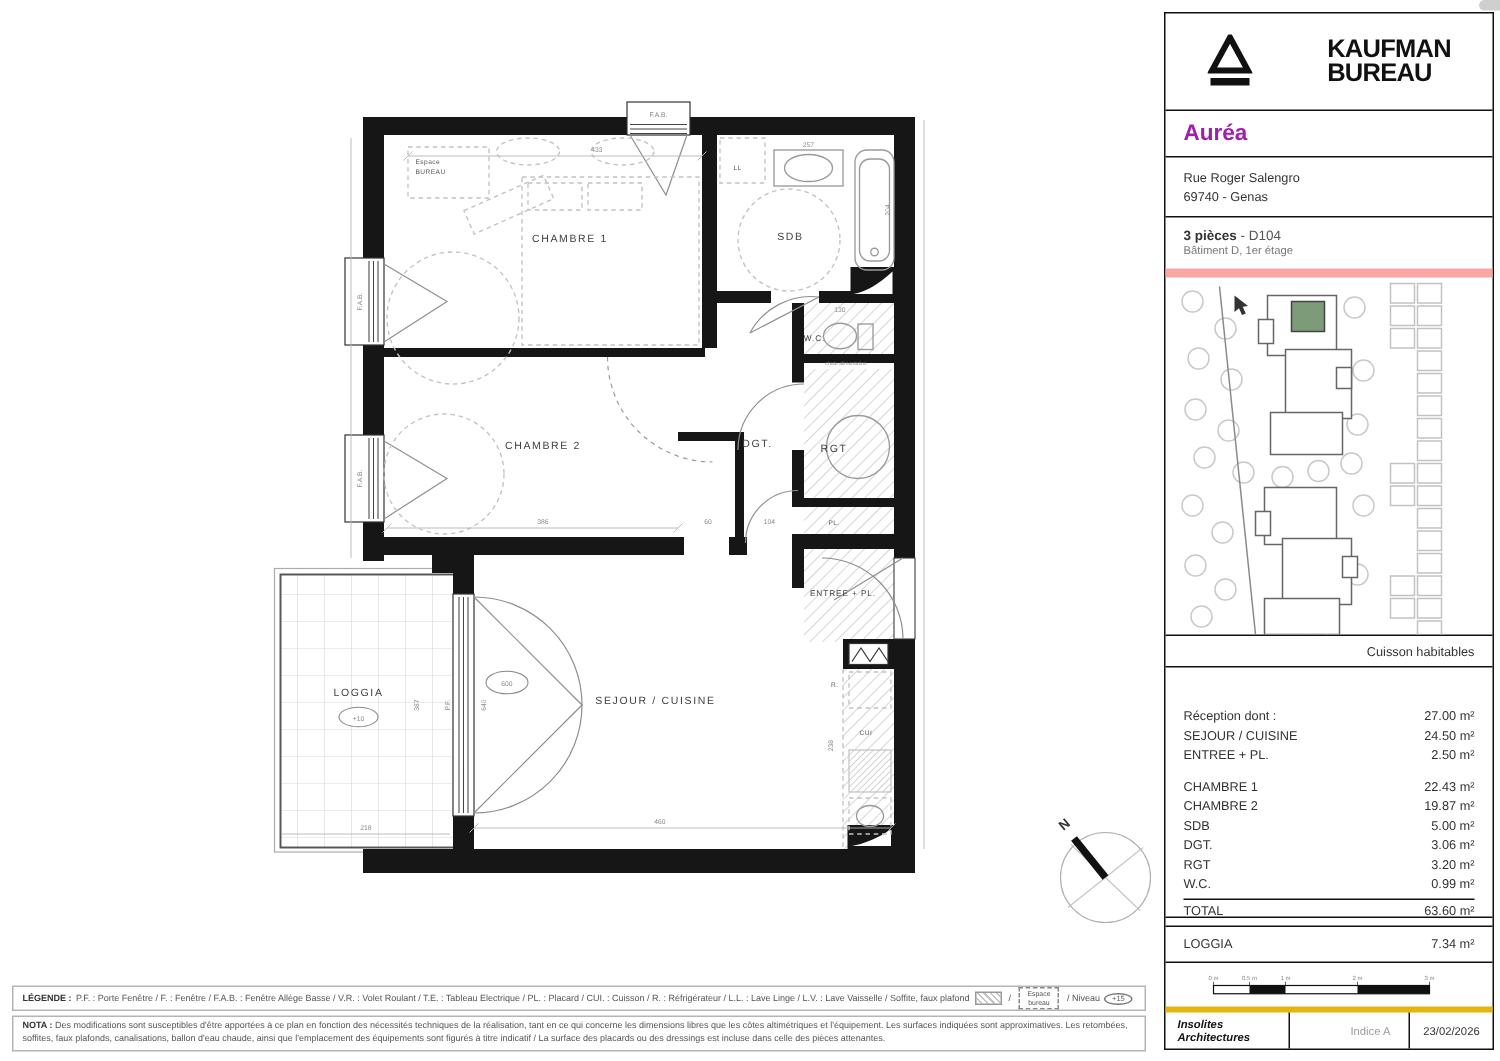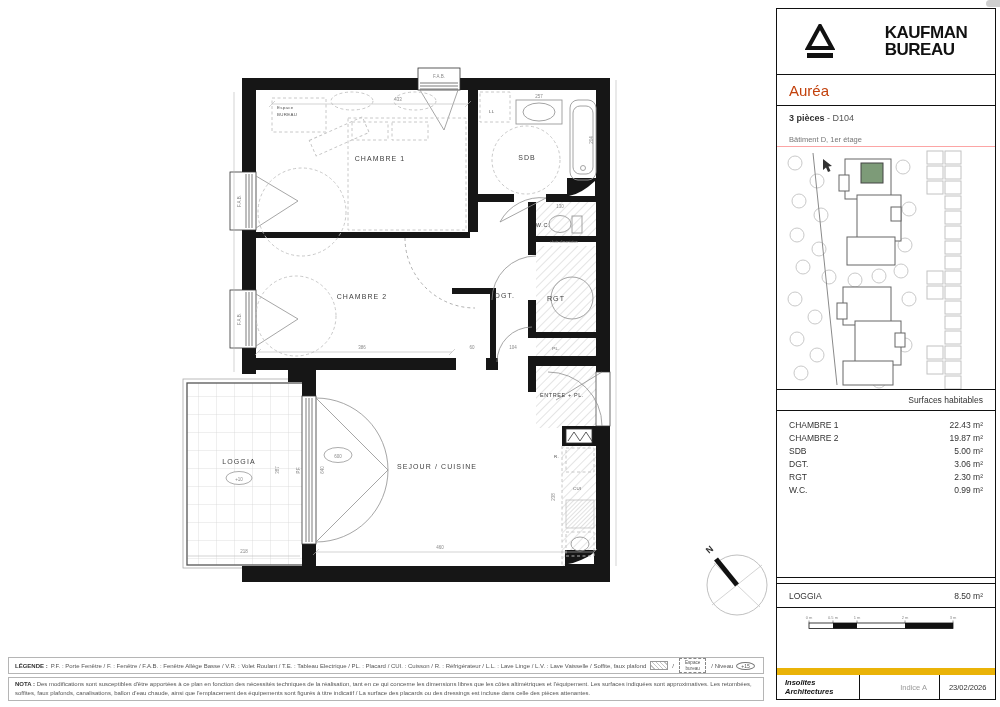--- a/index.html
+++ b/index.html
@@ -24,37 +24,37 @@
     box-sizing:border-box;padding:2px 6px;font-size:6px;line-height:1.45;color:#555;}
   .nota-box b{color:#333;}
 
   
   .panel{position:absolute;left:776px;top:8px;width:220px;height:692px;border:1px solid #111;
     box-sizing:border-box;display:flex;flex-direction:column;background:#fff;}
   .sec{box-sizing:border-box;}
   .sec-logo{height:66px;border-bottom:1px solid #111;display:flex;align-items:center;justify-content:center;gap:7px;}
   .logo-text{font-weight:bold;font-size:17px;line-height:0.95;letter-spacing:-0.5px;color:#111;margin-left:43px;}
   .sec-project{height:31px;border-bottom:1px solid #111;display:flex;align-items:center;padding:0 12px;
-    font-size:15px;font-weight:normal;color:#c2410c;}
+    font-size:15px;font-weight:bold;color:#a21caf;}
   .sec-address{height:40px;border-bottom:1px solid #111;padding:7px 12px;font-size:8.5px;line-height:1.55;color:#333;}
-  .sec-unit{height:41px;border-bottom:1px solid #fca5a5;padding:7px 12px;font-size:9px;color:#333;}
-  .sec-unit .u2{font-size:7.5px;color:#777;margin-top:12px;}
+  .sec-unit{height:41px;border-bottom:6px solid #fca5a5;padding:7px 12px;font-size:9px;color:#333;}
+  .sec-unit .u2{font-size:7.5px;color:#777;margin-top:0;}
   .unit-num{color:#555;}
   .sec-siteplan{height:243px;border-bottom:1px solid #111;overflow:hidden;}
   .sec-surftitle{height:21px;border-bottom:1px solid #111;font-size:8.5px;color:#333;
     display:flex;align-items:center;justify-content:flex-end;padding:0 12px;}
   .sec-table{height:167px;border-bottom:1px solid #111;padding:0 12px;font-size:8.5px;color:#333;}
   .trow{display:flex;justify-content:space-between;line-height:13px;}
   .g1{margin-top:26px;}
   .g2{margin-top:8px;}
   .trow.total{border-top:1px solid #111;margin-top:3px;line-height:14px;}
   .sec-loggia{height:25px;margin-top:5px;border-top:1px solid #111;border-bottom:1px solid #111;
     display:flex;align-items:center;justify-content:space-between;padding:0 12px;font-size:8.5px;color:#333;}
   .sec-scale{height:30px;display:flex;align-items:center;justify-content:center;}
-  .panel-footer{margin-top:auto;height:24px;border-top:7px solid #eab308;display:flex;font-size:7.5px;align-items:stretch;}
+  .panel-footer{margin-top:auto;height:24px;border-top:4px solid #eab308;display:flex;font-size:7.5px;align-items:stretch;}
   .pf-cell{display:flex;align-items:center;justify-content:center;box-sizing:border-box;}
   .pf-arch{flex:1.15;font-weight:bold;font-style:italic;justify-content:flex-start;padding-left:8px;color:#111;}
   .pf-ind{flex:0.8;border-left:1px solid #111;color:#9a9a9a;padding-left:28px;}
   .pf-date{flex:0.85;border-left:1px solid #111;color:#333;}
 
   .scroll-frag{position:absolute;right:0;top:0;width:14px;height:7px;background:#cfcfcf;border-radius:4px 0 0 4px;}
 
   text{font-family:"Liberation Sans",sans-serif;}
   .rlabel{font-size:7px;letter-spacing:1.1px;fill:#3f3f3f;}
   .slabel{font-size:5.5px;letter-spacing:0.6px;fill:#3f3f3f;}
@@ -313,20 +313,24 @@
         <rect x="2" y="29" width="26" height="5" fill="#111"></rect>
       </svg>
       <div class="logo-text">
         <div>KAUFMAN</div>
         <div>BUREAU</div>
       </div>
     </div>
 
     <div class="sec sec-project">Auréa</div>
 
+    <div class="sec sec-address">
+      <div>Rue Roger Salengro</div>
+      <div>69740 - Genas</div>
+    </div>
 
     <div class="sec sec-unit">
       <div>
         <b>3 pièces</b>
         <span class="unit-num">-</span>
         <span class="unit-num">D104</span>
       </div>
       <div class="u2">Bâtiment D, 1er étage</div>
     </div>
 
@@ -394,54 +398,72 @@
           <rect x="150" y="34" width="16" height="13"></rect>
             <rect x="150" y="124" width="16" height="13"></rect>
           <rect x="150" y="139" width="16" height="13"></rect>
             <rect x="150" y="199" width="16" height="13"></rect>
           <rect x="150" y="214" width="16" height="13"></rect>
         </g>
         <polygon points="46,12 46,23 49,20.5 51,25 53.5,24 51.5,19.5 55,19" fill="#333"></polygon>
       </svg>
     </div>
 
-    <div class="sec sec-surftitle">Surfaces habitables</div>
+    <div class="sec sec-surftitle">Cuisson habitables</div>
 
     <div class="sec sec-table">
+      <div class="g1">
+        <div class="trow">
+          <span>Réception dont :</span>
+            <span>27.00 m²</span>
+        </div>
+        <div class="trow">
+          <span>SEJOUR / CUISINE</span>
+            <span>24.50 m²</span>
+        </div>
+        <div class="trow">
+          <span>ENTREE + PL.</span>
+            <span>2.50 m²</span>
+        </div>
+      </div>
       <div class="g2">
         <div class="trow">
           <span>CHAMBRE 1</span>
             <span>22.43 m²</span>
         </div>
         <div class="trow">
           <span>CHAMBRE 2</span>
             <span>19.87 m²</span>
         </div>
         <div class="trow">
           <span>SDB</span>
             <span>5.00 m²</span>
         </div>
         <div class="trow">
           <span>DGT.</span>
             <span>3.06 m²</span>
         </div>
         <div class="trow">
           <span>RGT</span>
-            <span>2.30 m²</span>
+            <span>3.20 m²</span>
         </div>
         <div class="trow">
           <span>W.C.</span>
             <span>0.99 m²</span>
         </div>
       </div>
+      <div class="trow total">
+        <span>TOTAL</span>
+          <span>63.60 m²</span>
+      </div>
     </div>
 
     <div class="sec sec-loggia">
       <span>LOGGIA</span>
-      <span>8.50 m²</span>
+      <span>7.34 m²</span>
     </div>
 
     <div class="sec sec-scale">
       <svg width="170" height="22" viewBox="0 0 170 22">
         <text x="8" y="7" text-anchor="middle" style="font-size:4px;fill:#888">0 m</text>
         <text x="32" y="7" text-anchor="middle" style="font-size:4px;fill:#888">0.5 m</text>
         <text x="56" y="7" text-anchor="middle" style="font-size:4px;fill:#888">1 m</text>
         <text x="104" y="7" text-anchor="middle" style="font-size:4px;fill:#888">2 m</text>
         <text x="152" y="7" text-anchor="middle" style="font-size:4px;fill:#888">3 m</text>
         <line x1="8" y1="8.5" x2="8" y2="11" stroke="#555" stroke-width="0.6"></line>

